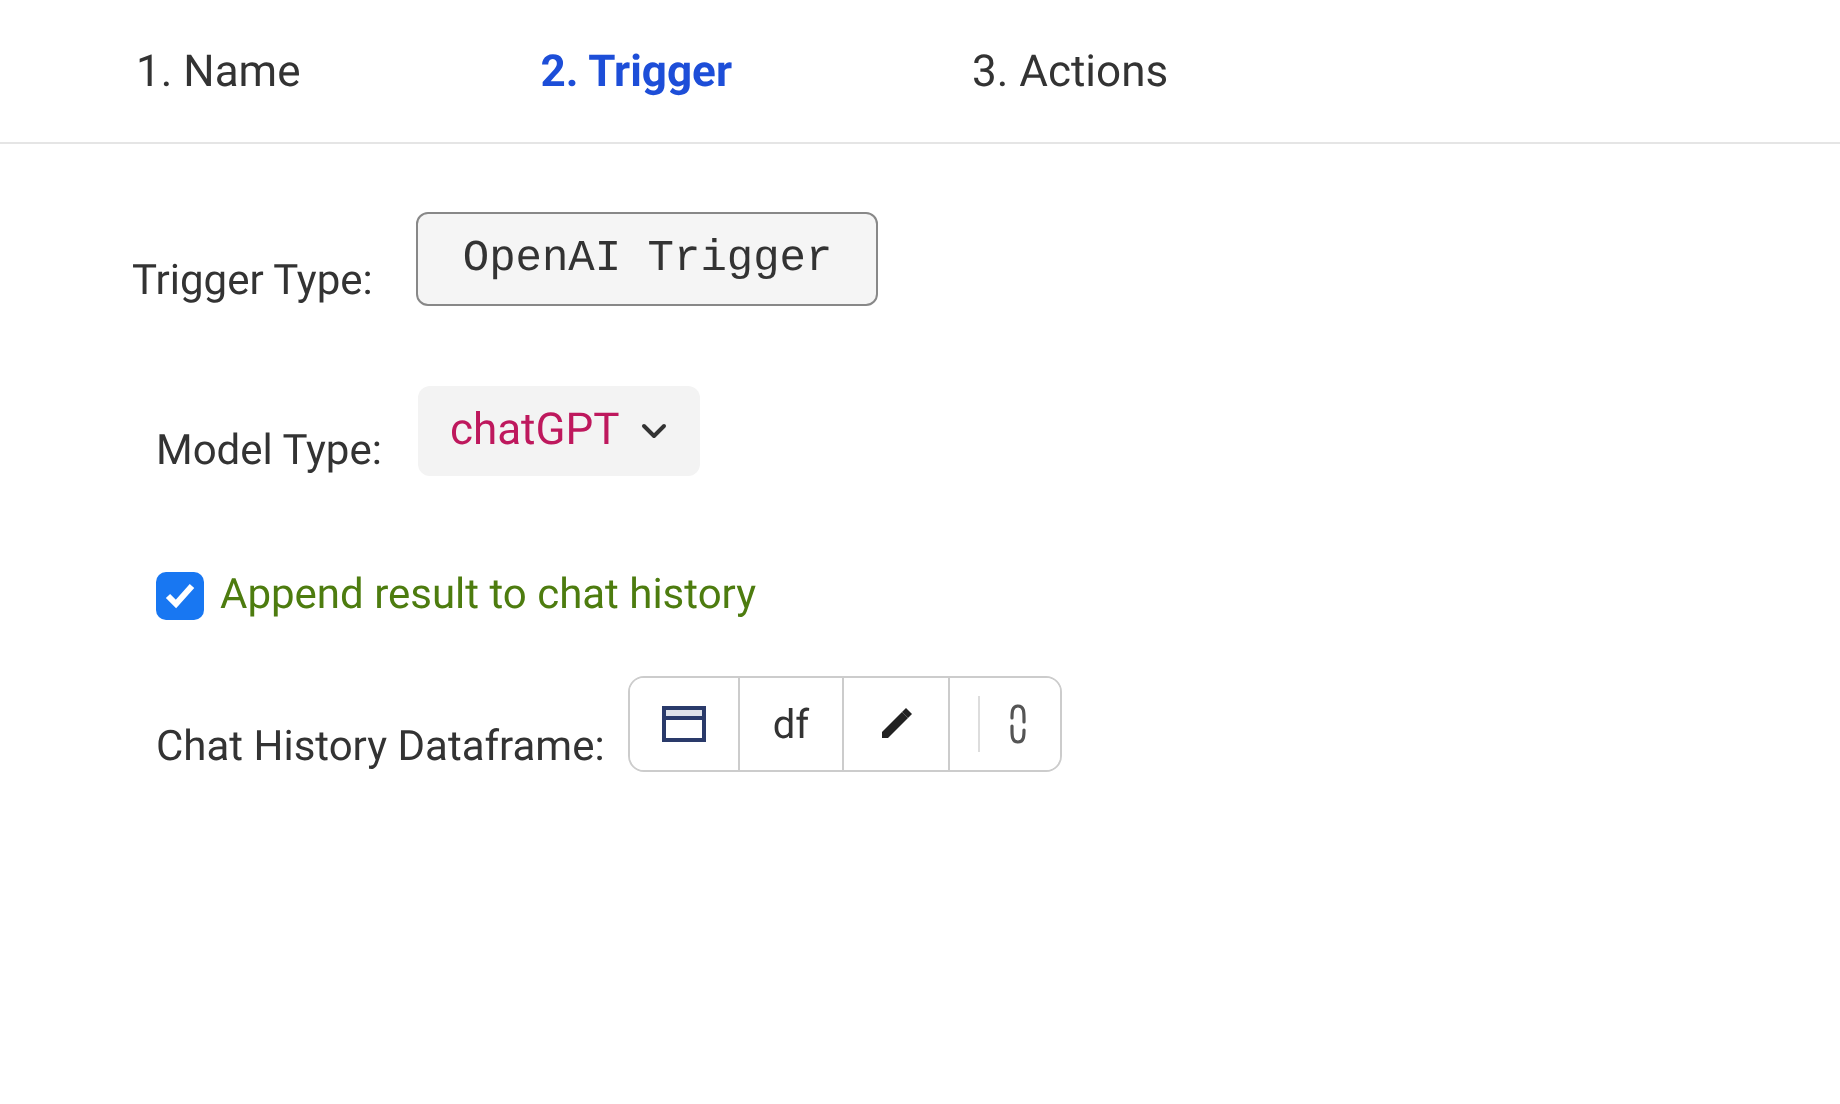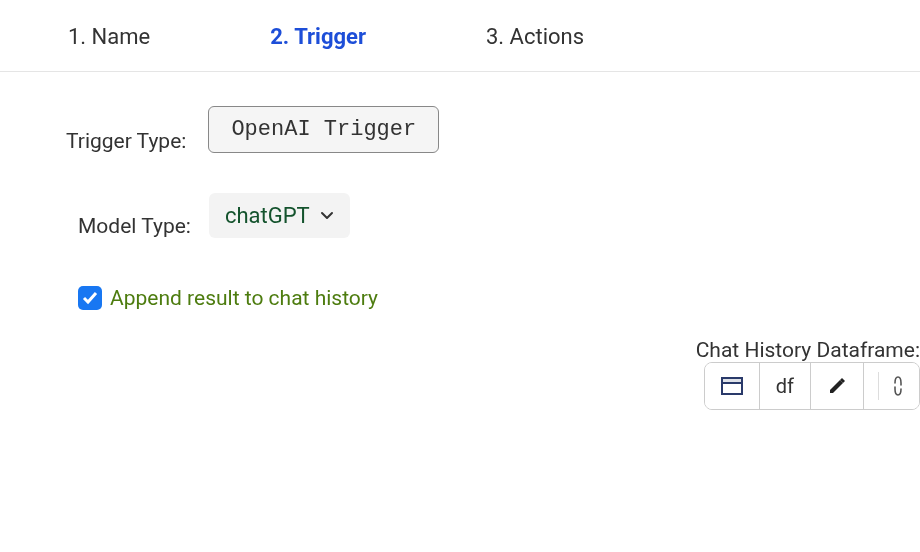--- a/index.html
+++ b/index.html
@@ -60,21 +60,21 @@
       padding-left: 12px;
       margin-bottom: 48px;
     }
     .model-type-select {
       display: inline-flex;
       align-items: center;
       background: #f3f3f3;
       border-radius: 6px;
       padding: 10px 16px;
       font-size: 22px;
-      color: #14532d;
+      color: #be185d;
       margin-left: 18px;
       cursor: pointer;
     }
     .chevron-down {
       margin-left: 10px;
       display: inline-flex;
     }
     .checkbox-row {
       padding-left: 12px;
       margin-bottom: 28px;
@@ -96,21 +96,20 @@
       stroke-width: 3;
       fill: none;
     }
     .checkbox-label {
       font-size: 21px;
       color: #4d7c0f;
       vertical-align: middle;
     }
     .dataframe-row {
       padding-left: 12px;
-      flex-direction: column;
     }
     .dataframe-group {
       display: inline-flex;
       align-items: stretch;
       border: 1px solid #ccc;
       border-radius: 8px;
       margin-left: 12px;
       overflow: hidden;
       height: 48px;
     }

